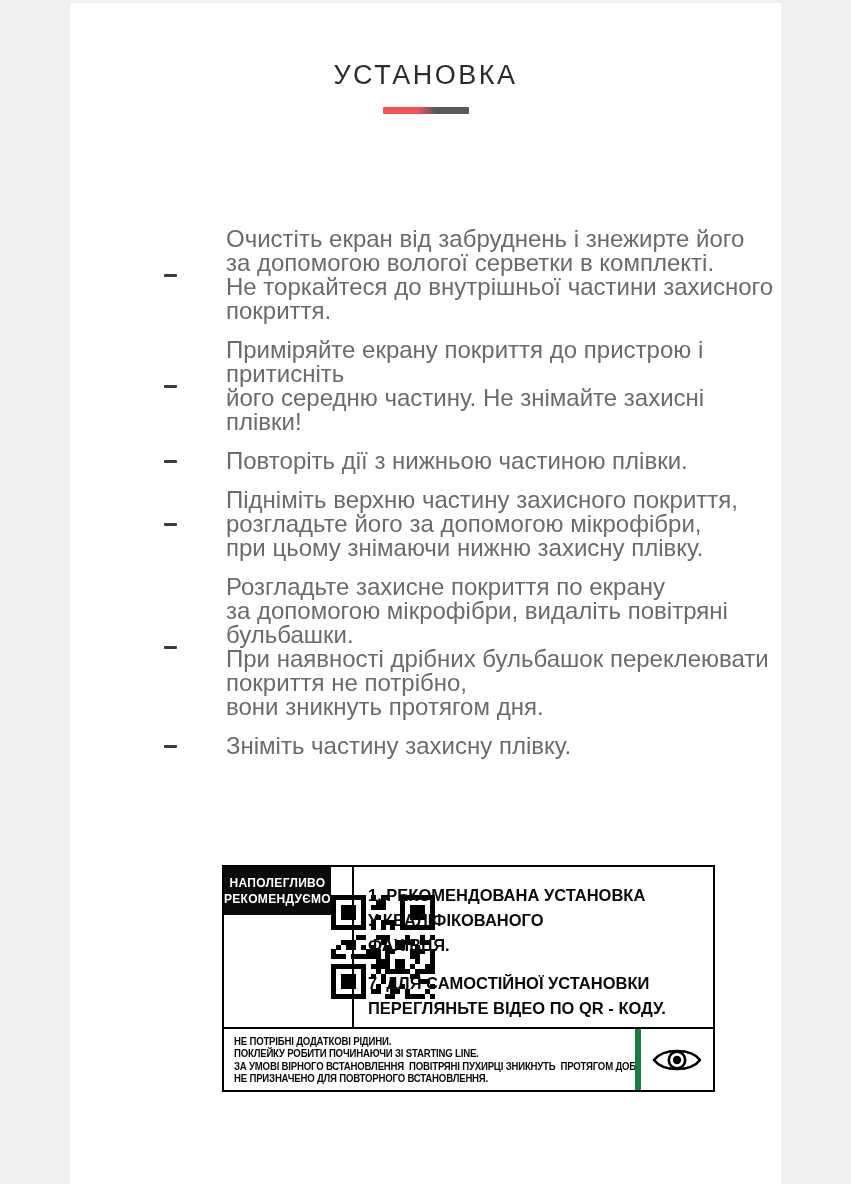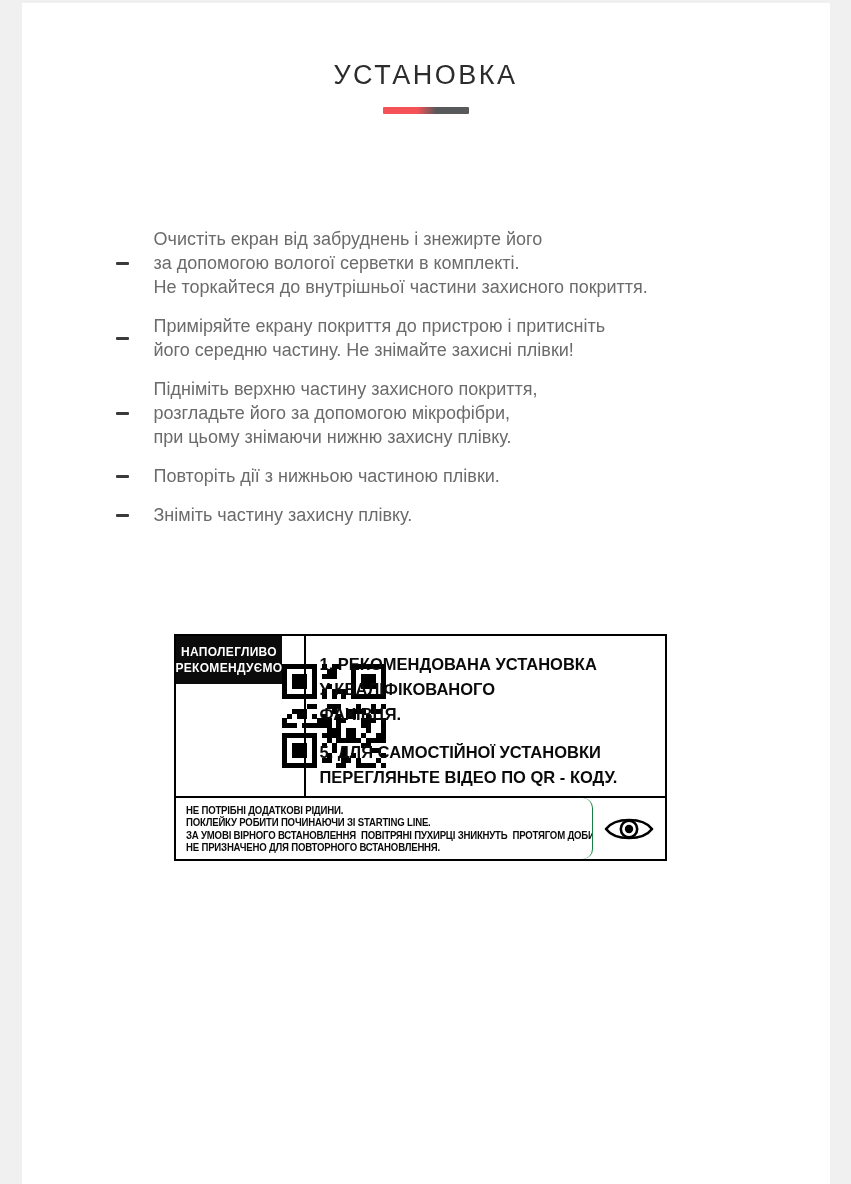--- a/index.html
+++ b/index.html
@@ -7,21 +7,21 @@
     padding: 0;
     background: #f0f0f0;
     font-family: "Liberation Sans", sans-serif;
   }
   body {
     width: 851px;
     height: 1184px;
     overflow: hidden;
   }
   .card {
-    width: 808px;
+    width: 711px;
     height: 1181px;
     margin: 3px auto 0;
     background: #ffffff;
     box-sizing: border-box;
   }
   .page-title {
     padding-top: 57px;
     text-align: center;
     font-size: 27px;
     letter-spacing: 2.5px;
@@ -44,22 +44,22 @@
     margin-bottom: 15px;
   }
   .dash-bullet {
     flex: none;
     width: 13px;
     height: 3px;
     background: #3a3a3a;
     border-radius: 1px;
   }
   .instruction-text {
-    margin-left: 25px;
-    font-size: 18px;
+    margin-left: 49px;
+    font-size: 24px;
     line-height: 24px;
     color: #6b6b6b;
     white-space: pre-line;
   }
   .rec-box {
     margin: 107px 0 0 152px;
     width: 493px;
     border: 2px solid #000;
     box-sizing: border-box;
     background: #fff;
@@ -109,25 +109,24 @@
   }
   .box-point + .box-point {
     margin-top: 13px;
   }
   .box-bottom {
     display: flex;
     height: 61px;
   }
   .foot-cell {
     flex: 1;
-    border-right: 1px solid #15803d;
+    border-right: 6px solid #15803d;
     box-sizing: border-box;
     padding: 7px 4px 0 10px;
     overflow: hidden;
-    border-radius: 10px;
   }
   .fn-line {
     font-weight: bold;
     font-size: 10px;
     line-height: 12.4px;
     color: #0a0a0a;
     white-space: pre;
     letter-spacing: -0.2px;
     transform: scaleX(0.96);
     transform-origin: 0 50%;
@@ -155,27 +154,34 @@
 за допомогою вологої серветки в комплекті.
 Не торкайтеся до внутрішньої частини захисного покриття.</div>
     </div>
     <div class="instruction-item">
       <span class="dash-bullet"></span>
       <div class="instruction-text">Приміряйте екрану покриття до пристрою і притисніть
 його середню частину. Не знімайте захисні плівки!</div>
     </div>
     <div class="instruction-item">
       <span class="dash-bullet"></span>
+      <div class="instruction-text">Повторіть дії з нижньою частиною плівки.</div>
+    </div>
+    <div class="instruction-item">
+      <span class="dash-bullet"></span>
       <div class="instruction-text">Підніміть верхню частину захисного покриття,
 розгладьте його за допомогою мікрофібри,
 при цьому знімаючи нижню захисну плівку.</div>
     </div>
     <div class="instruction-item">
       <span class="dash-bullet"></span>
-      <div class="instruction-text">Повторіть дії з нижньою частиною плівки.</div>
+      <div class="instruction-text">Розгладьте захисне покриття по екрану
+за допомогою мікрофібри, видаліть повітряні бульбашки.
+При наявності дрібних бульбашок переклеювати покриття не потрібно,
+вони зникнуть протягом дня.</div>
     </div>
     <div class="instruction-item">
       <span class="dash-bullet"></span>
       <div class="instruction-text">Зніміть частину захисну плівку.</div>
     </div>
   </div>
 
   <div class="rec-box">
     <div class="box-top">
       <div class="box-left">
@@ -399,21 +405,21 @@
               <rect x="84.19" y="99.05" width="5.00" height="5.00"></rect>
               <rect x="89.14" y="99.05" width="5.00" height="5.00"></rect>
               <rect x="99.05" y="99.05" width="5.00" height="5.00"></rect>
             </svg>
         </div>
       </div>
       <div class="box-right">
         <div class="box-point">1. РЕКОМЕНДОВАНА УСТАНОВКА
 У КВАЛІФІКОВАНОГО
 ФАХІВЦЯ.</div>
-        <div class="box-point">5. ДЛЯ САМОСТІЙНОЇ УСТАНОВКИ
+        <div class="box-point">7. ДЛЯ САМОСТІЙНОЇ УСТАНОВКИ
 ПЕРЕГЛЯНЬТЕ ВІДЕО ПО QR - КОДУ.</div>
       </div>
     </div>
     <div class="box-bottom">
       <div class="foot-cell">
         <div class="fn-line">НЕ ПОТРІБНІ ДОДАТКОВІ РІДИНИ.</div>
         <div class="fn-line">ПОКЛЕЙКУ РОБИТИ ПОЧИНАЮЧИ ЗІ STARTING LINE.</div>
         <div class="fn-line">ЗА УМОВІ ВІРНОГО ВСТАНОВЛЕННЯ  ПОВІТРЯНІ ПУХИРЦІ ЗНИКНУТЬ  ПРОТЯГОМ ДОБИ.</div>
         <div class="fn-line">НЕ ПРИЗНАЧЕНО ДЛЯ ПОВТОРНОГО ВСТАНОВЛЕННЯ.</div>
       </div>

